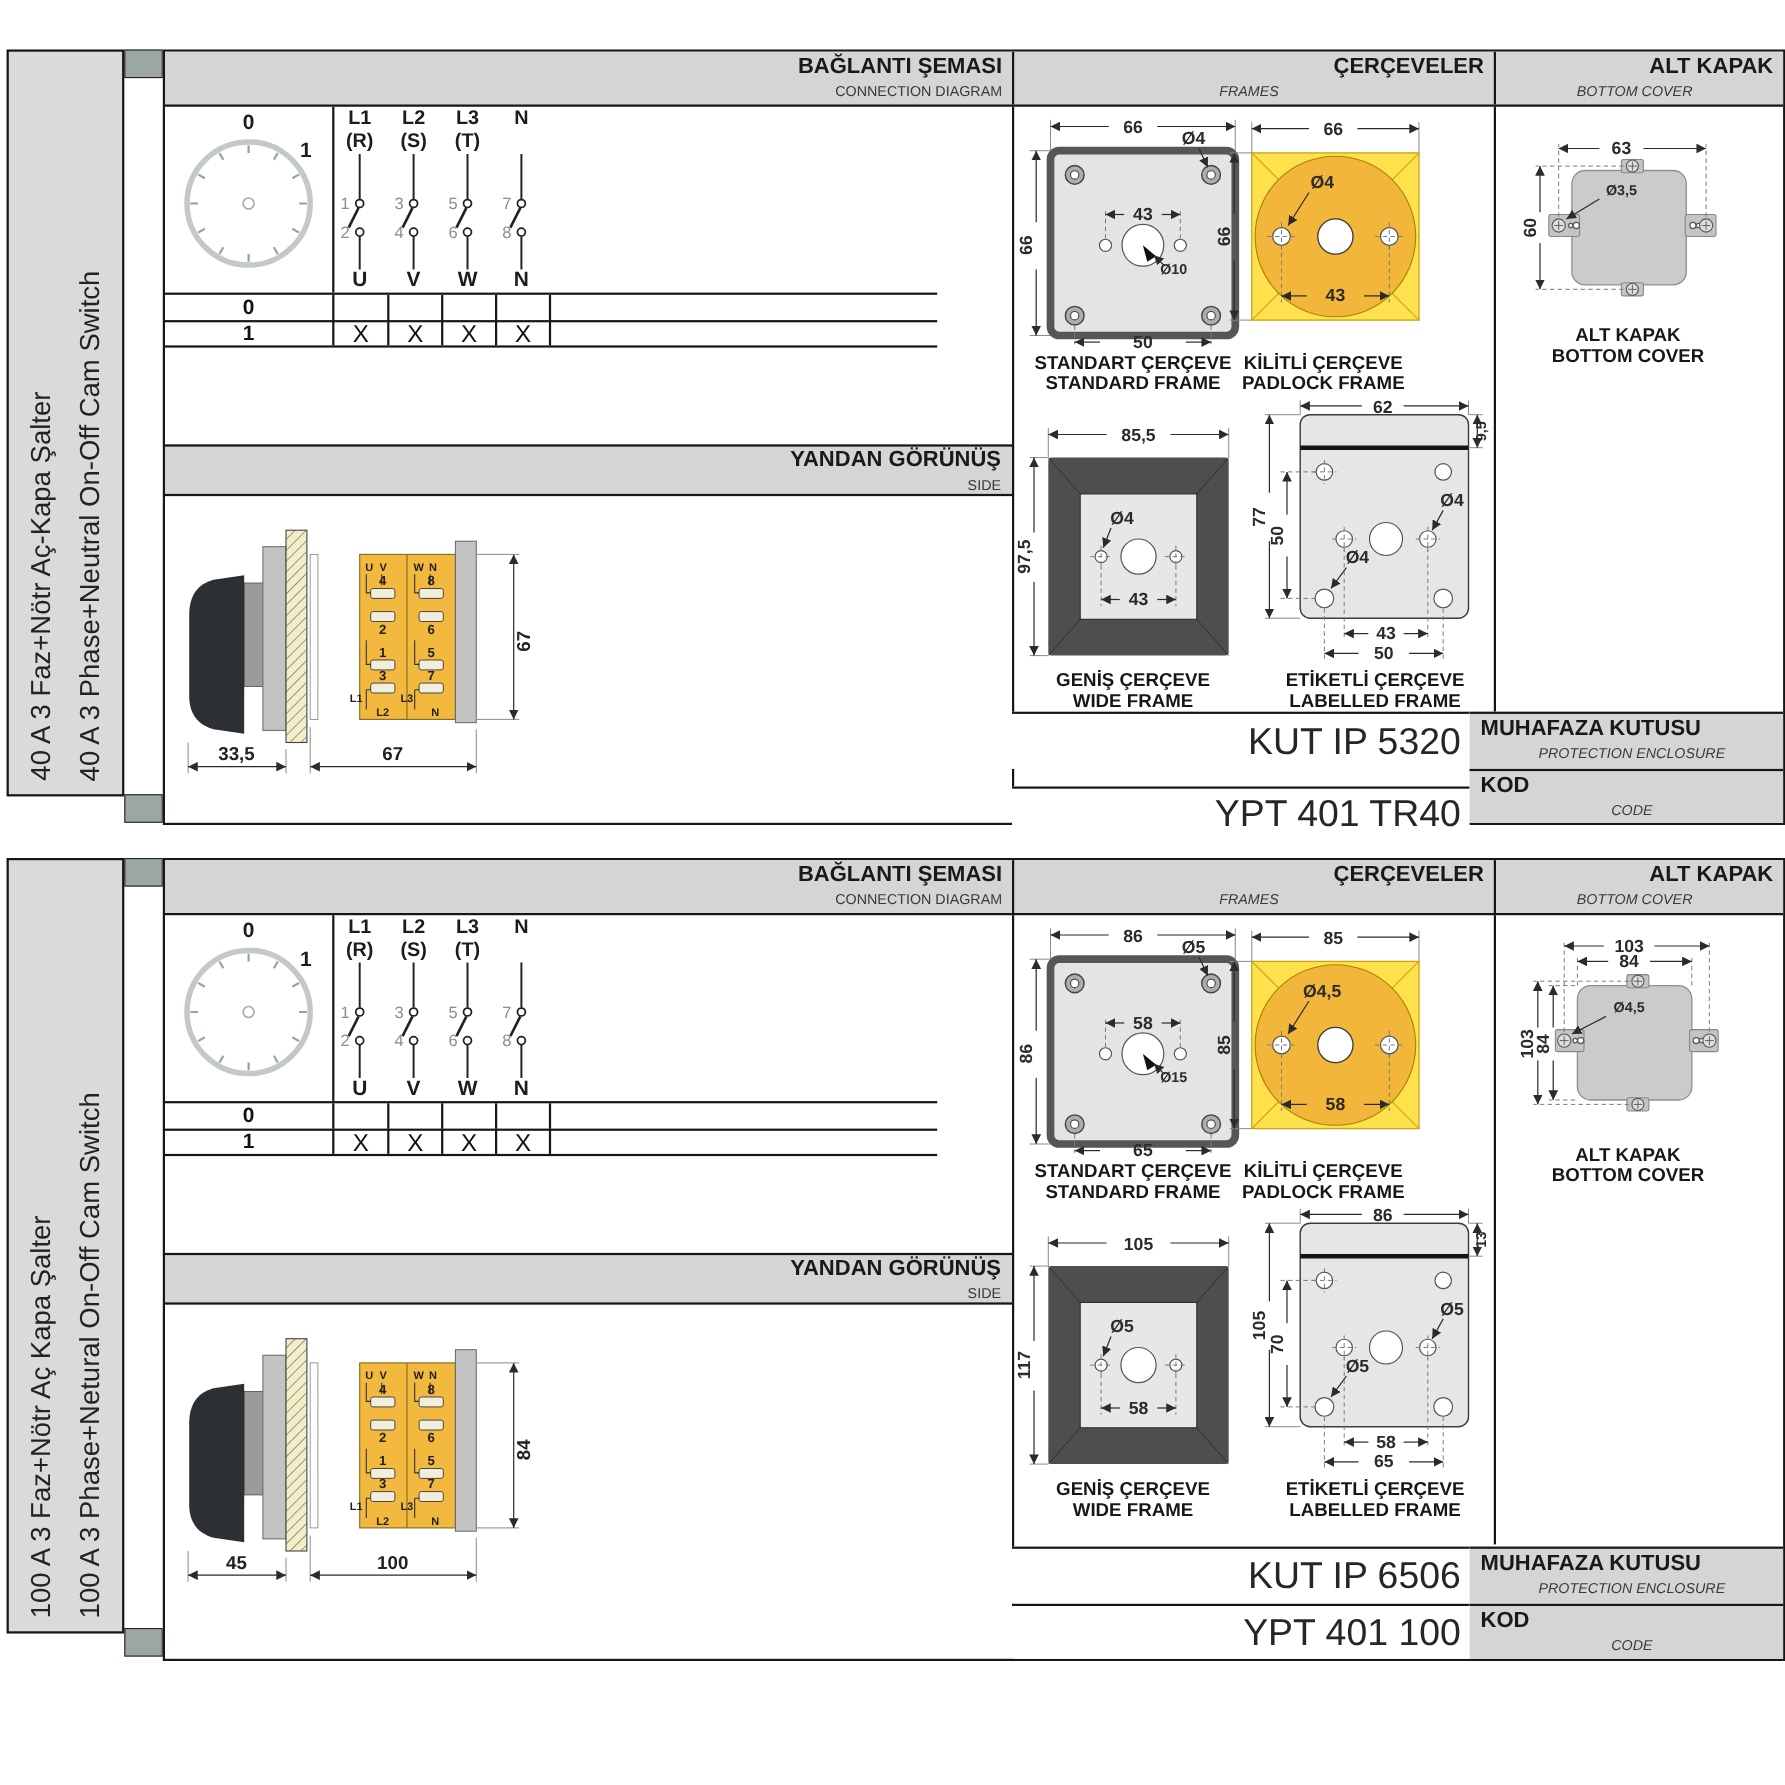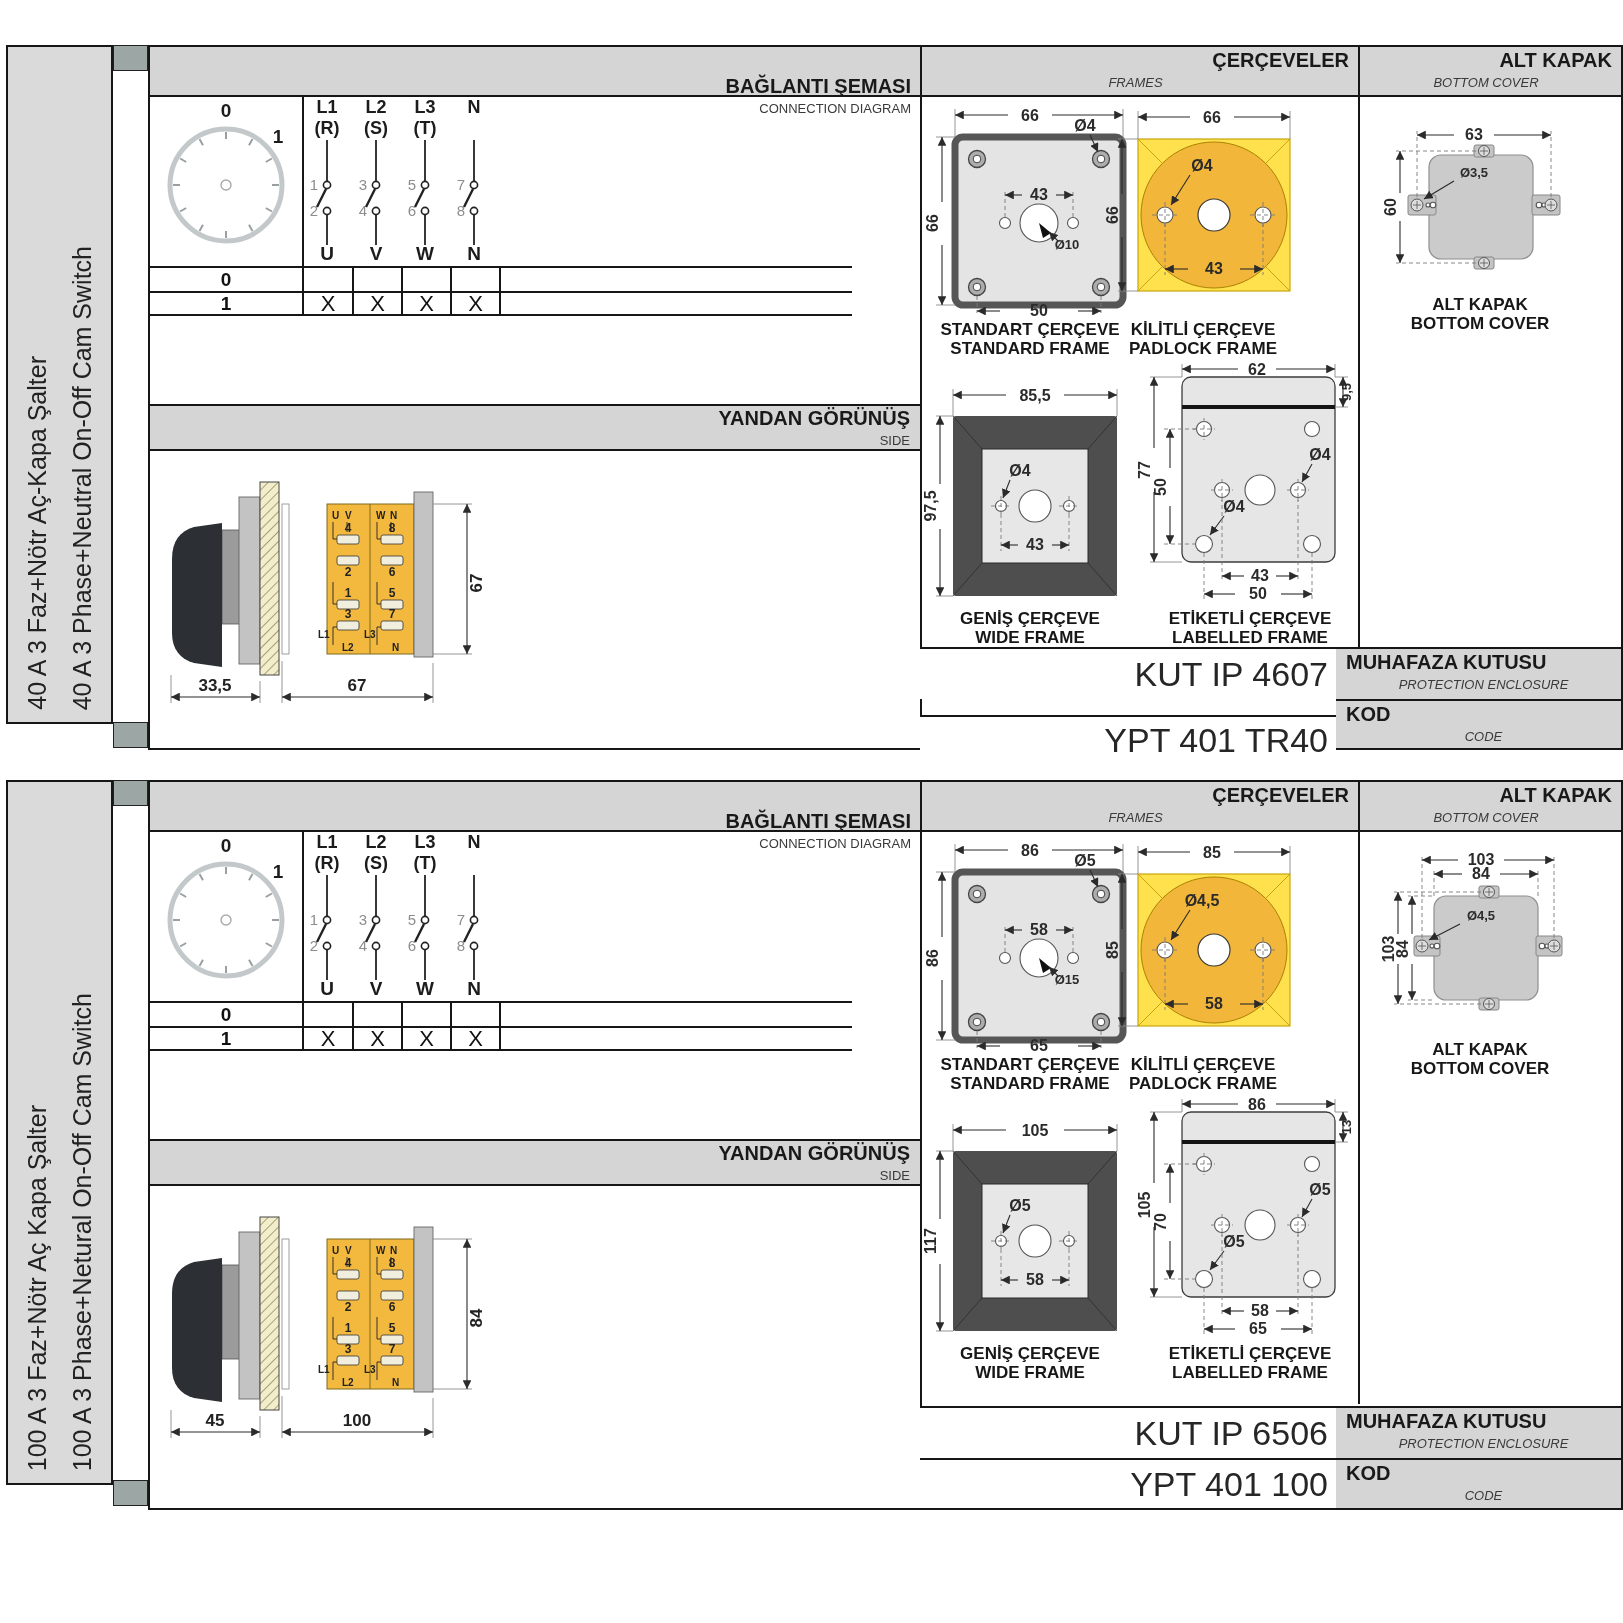--- a/index.html
+++ b/index.html
@@ -13,21 +13,21 @@
 #sec2 .sidebar{height:705px;}
 .vtext{writing-mode:vertical-rl;transform:rotate(180deg);font-size:25px;color:#222;white-space:nowrap;}
 .tab{position:absolute;left:113px;width:35px;height:26px;background:#9ca6a4;border:1px solid #222;}
 #sec1 .tab.t{top:0;} #sec1 .tab.b{top:677px;}
 #sec2 .tab.t{top:0;} #sec2 .tab.b{top:700px;}
 .main{position:absolute;left:148px;top:0;width:1475px;background:#fff;border:2px solid #161616;}
 #sec1 .main{height:705px;}
 #sec2 .main{height:730px;}
 .header{position:absolute;top:0;left:0;right:0;height:50px;background:#d5d5d5;border-bottom:2px solid #161616;display:flex;}
 .hcell{height:100%;padding:2px 9px 0 0;text-align:right;}
-.hcell.c1{width:770px;margin-top:26px;}
+.hcell.c1{width:770px;}
 .hcell.c2{width:438px;border-left:2px solid #161616;}
 .hcell.c3{flex:1;border-left:2px solid #161616;}
 .trl{font-weight:bold;font-size:20px;color:#191919;line-height:23px;}
 .enl{font-size:13px;color:#3a3a3a;line-height:22px;}
 .it{font-style:italic;text-align:center;}
 .vline{position:absolute;width:2px;background:#161616;}
 .ctable{position:absolute;left:0;top:219px;width:702px;border-top:2px solid #161616;border-bottom:2px solid #161616;display:grid;grid-template-columns:152px 50px 49px 49px 49px 1fr;}
 .ctable>div{height:23px;display:flex;align-items:center;justify-content:center;}
 .ctable .lb{font-weight:bold;font-size:19px;color:#111;}
 .ctable .xc{border-left:2px solid #161616;font-size:22px;color:#111;}
@@ -434,21 +434,21 @@
         <text x="10" y="82" class="dt" transform="rotate(-90 10 82)">60</text>
         <text x="88" y="52" class="dts">Ø3,5</text>
         <line x1="68" y1="56" x2="38" y2="74" class="dl" marker-end="url(#ar)"></line>
       </g>
     </svg>
     <div class="cap" style="left:1240px;top:248px;width:180px;">
       <div>ALT KAPAK</div>
       <div>BOTTOM COVER</div>
     </div>
 
-    <div class="codeval" style="top:600px;height:52px;">KUT IP 4607</div>
+    <div class="codeval" style="top:600px;height:52px;">KUT IP 5320</div>
     <div class="codelbl" style="top:600px;height:52px;">
       <div class="trl">MUHAFAZA KUTUSU</div>
       <div class="enl it">PROTECTION ENCLOSURE</div>
     </div>
     <div class="codeval" style="top:652px;height:49px;margin-top:16px;">YPT 401 TR40</div>
     <div class="codelbl" style="top:652px;height:49px;">
       <div class="trl">KOD</div>
       <div class="enl it">CODE</div>
     </div>
   </div>

